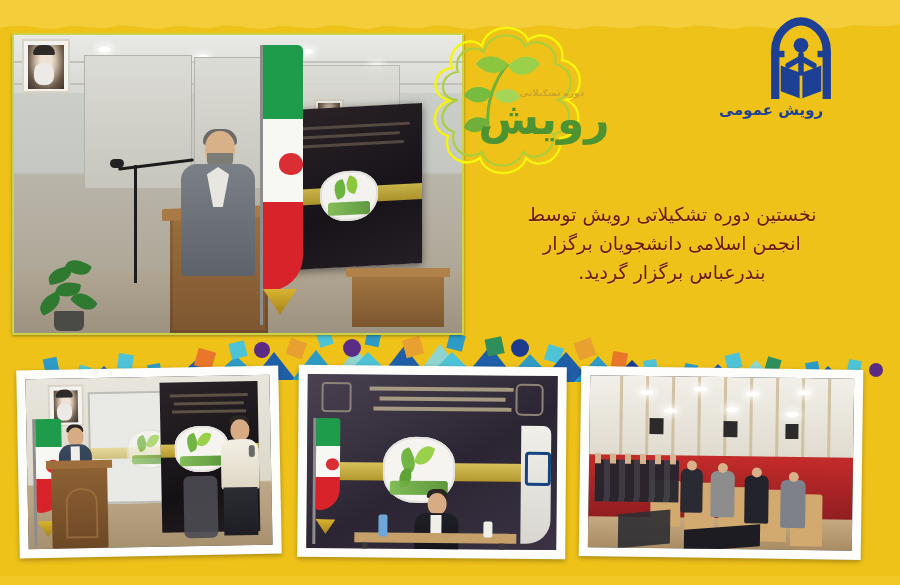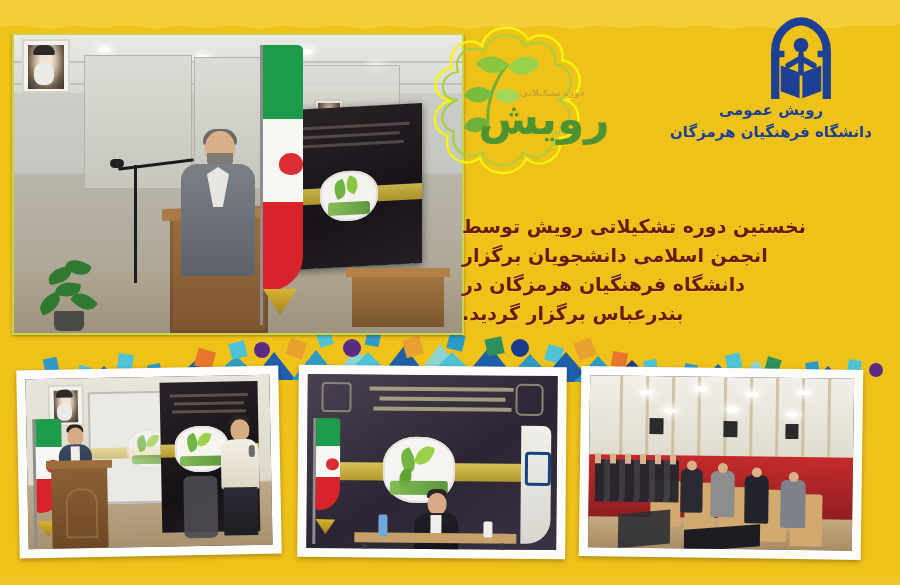--- a/index.html
+++ b/index.html
@@ -119,23 +119,23 @@
   .uni-logo{position:absolute;right:36px;top:14px;width:126px;height:130px;z-index:6;
      text-align:center;}
   .uni-logo .mark{width:92px;height:92px;margin:0 auto;}
   .uni-text{position:absolute;right:24px;top:100px;width:210px;text-align:center;
      color:#1d3f94;font-weight:bold;line-height:1.45;direction:rtl;z-index:6;
      font-family:"DejaVu Sans","Liberation Sans",sans-serif;}
   .uni-text .l1{font-size:15px;}
   .uni-text .l2{font-size:15px;}
   
   .headline{
-    position:absolute;right:18px;top:212px;width:420px;
-    direction:rtl;text-align:left;color:#6B1A0E;
-    font-size:19px;font-weight:bold;line-height:1.52;
+    position:absolute;right:18px;top:200px;width:420px;
+    direction:rtl;text-align:center;color:#6B1A0E;
+    font-size:19px;font-weight:normal;line-height:1.52;
     text-shadow:0 1px 0 rgba(255,255,255,.18);
     z-index:6;
   }
   .headline div{white-space:nowrap;}
   
   .mosaic{position:absolute;left:0;top:330px;width:900px;height:56px;z-index:2;}
   
   .pframe{position:absolute;background:#fdfdfb;z-index:3;
      box-shadow:0 2px 5px rgba(0,0,0,.30);}
   .pframe .inner{position:absolute;left:9px;top:9px;right:9px;bottom:9px;overflow:hidden;background:#555;}
@@ -312,27 +312,25 @@
       <circle cx="50" cy="34" r="8" fill="#1D3F94"></circle>
       <path d="M50,44 L50,64 M50,48 L36,56 M50,48 L64,56" stroke="#1D3F94" stroke-width="6" stroke-linecap="round"></path>
 
       <path d="M26,50 C16,50 16,64 26,64 C20,58 20,56 26,50 Z" fill="#1D3F94"></path>
       <rect x="18" y="40" width="14" height="7" fill="#1D3F94"></rect>
       <rect x="68" y="40" width="14" height="7" fill="#1D3F94"></rect>
     </svg>
   </div>
   <div class="uni-text">
     <div class="l1">رویش عمومی</div>
-    <div class="l2">دانشگاه فرهنگیان هرمزگان</div>
   </div>
 
   <div class="headline">
     <div>نخستین دوره تشکیلاتی رویش توسط</div>
     <div>انجمن اسلامی دانشجویان برگزار</div>
-    <div>دانشگاه فرهنگیان هرمزگان در</div>
     <div>بندرعباس برگزار گردید.</div>
   </div>
 
   <svg class="mosaic" viewBox="0 0 900 56">
     <g>
       <rect x="118" y="24" width="15" height="15" fill="#4FC3D6" transform="rotate(8 125 31)"></rect>
       <rect x="148" y="34" width="13" height="13" fill="#2E9BC6" transform="rotate(-10 154 40)"></rect>
       <path d="M176,48 L196,30 L216,48 Z" fill="#1E5FA8"></path>
       <rect x="196" y="20" width="18" height="18" fill="#E8772B" transform="rotate(16 205 29)"></rect>
       <path d="M214,46 L236,26 L258,46 Z" fill="#2E9BC6"></path>

